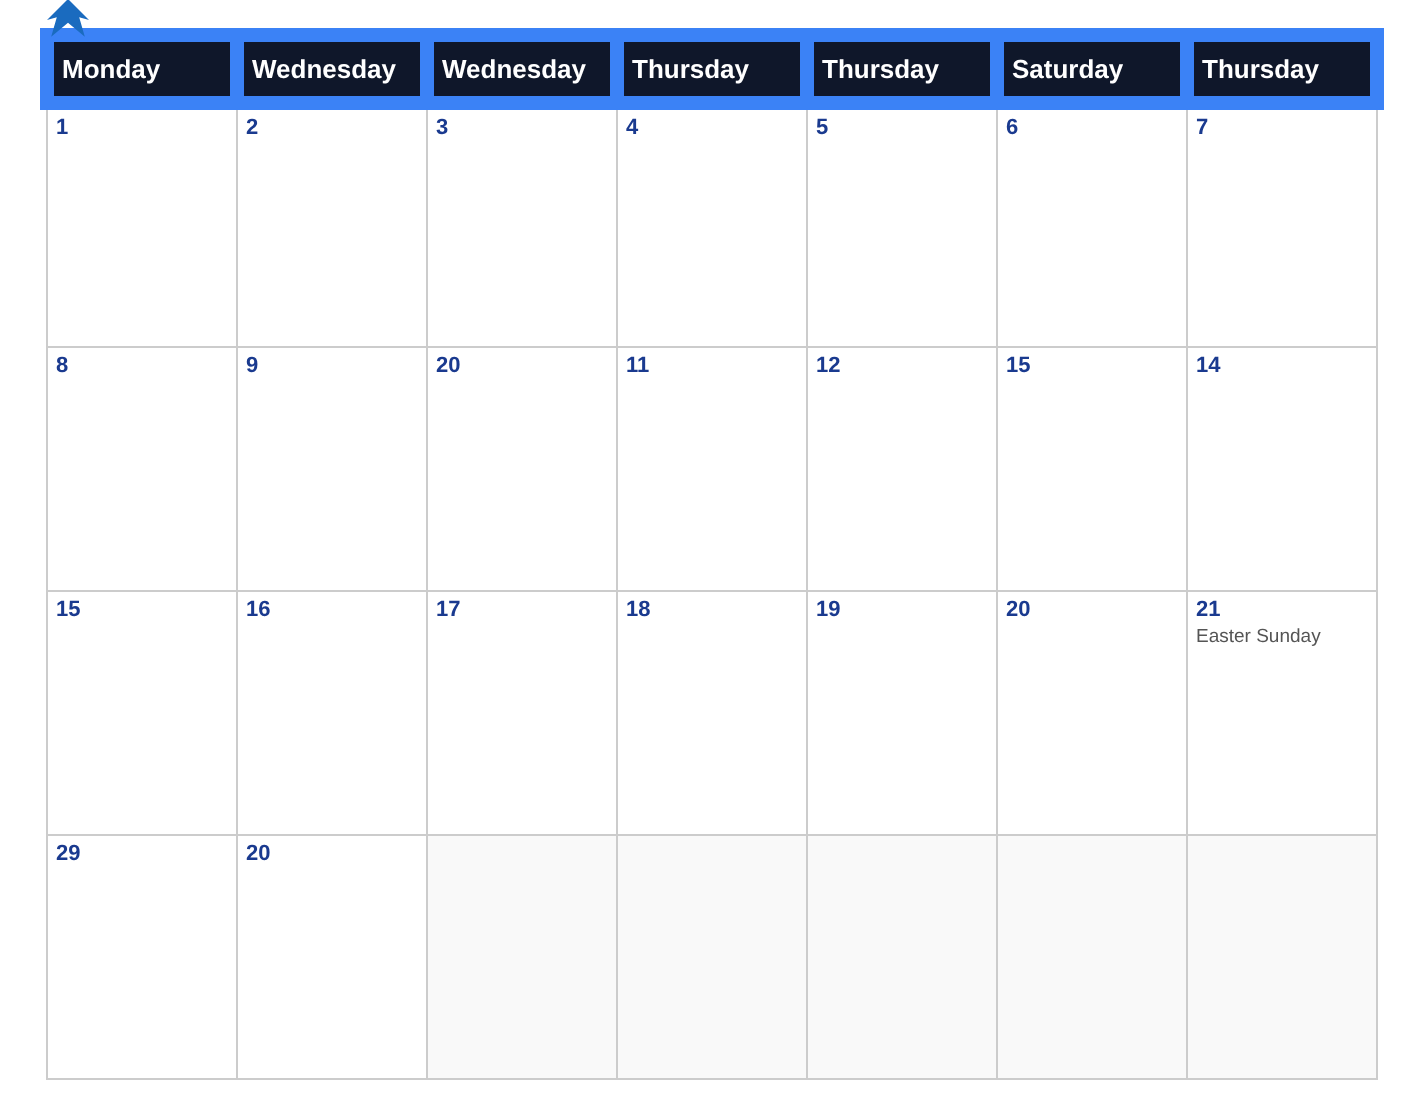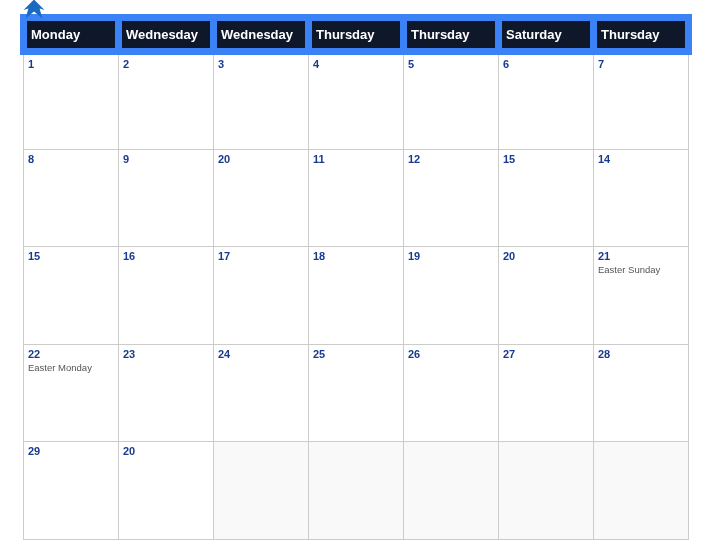--- a/index.html
+++ b/index.html
@@ -202,44 +202,20 @@
         <td>
           <span class="day-number">20</span>
         </td>
         <td>
           <span class="day-number">21</span>
           <span class="holiday-label">Easter Sunday</span>
         </td>
       </tr>
       <tr>
         <td>
-          <span class="day-number">22</span>
-          <span class="holiday-label">Easter Monday</span>
-        </td>
-        <td>
-          <span class="day-number">23</span>
-        </td>
-        <td>
-          <span class="day-number">24</span>
-        </td>
-        <td>
-          <span class="day-number">25</span>
-        </td>
-        <td>
-          <span class="day-number">26</span>
-        </td>
-        <td>
-          <span class="day-number">27</span>
-        </td>
-        <td>
-          <span class="day-number">28</span>
-        </td>
-      </tr>
-      <tr>
-        <td>
           <span class="day-number">29</span>
         </td>
         <td>
           <span class="day-number">20</span>
         </td>
         <td class="empty-cell"></td>
         <td class="empty-cell"></td>
         <td class="empty-cell"></td>
         <td class="empty-cell"></td>
         <td class="empty-cell"></td>

